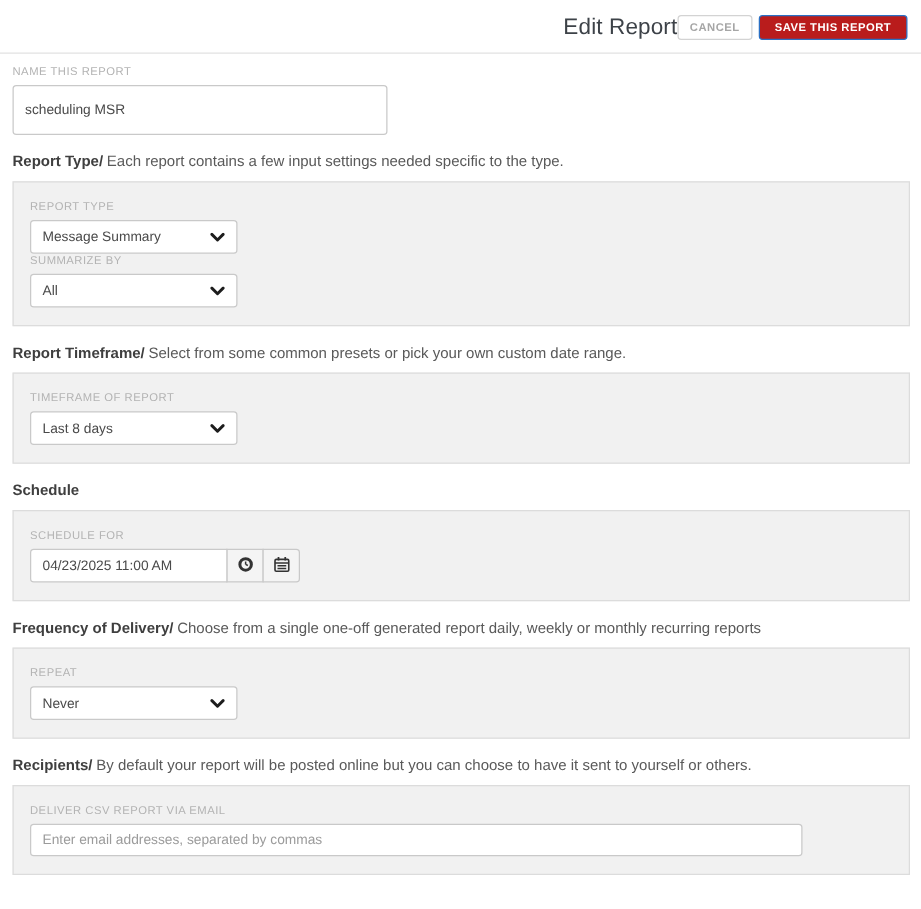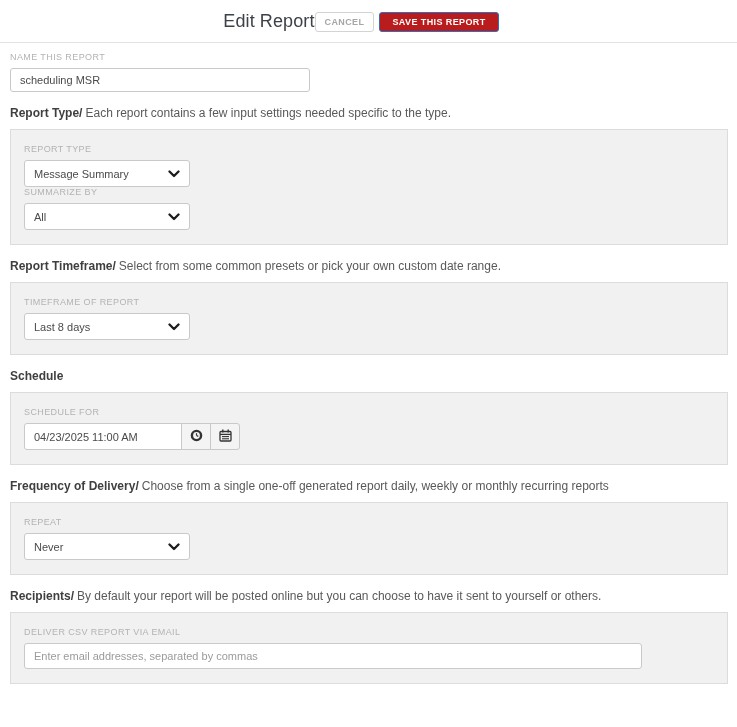--- a/index.html
+++ b/index.html
@@ -1,38 +1,38 @@
 <!DOCTYPE html>
 <html><head>
 <meta charset="utf-8">
 <style>
   * { margin:0; padding:0; box-sizing:border-box; }
   html,body { width:737px; height:727px; background:#ffffff;
     font-family:"Liberation Sans", sans-serif; color:#4a4a4a; overflow:hidden; }
 
   
-  .topbar { display:flex; justify-content:center; align-items:flex-start;
-    padding:11px 24px 10px 9px; }
+  .topbar { display:flex; justify-content:flex-end; align-items:flex-start;
+    padding:11px 11px 10px 9px; }
   .page-title { font-size:18px; font-weight:400; color:#3d4248; letter-spacing:0.1px; }
   .btn-row { display:flex; gap:5px; padding-top:1px; }
   .btn { font-size:9px; font-weight:bold; letter-spacing:0.4px; height:20px;
     padding:0 9px; border-radius:3px; cursor:pointer;
     font-family:"Liberation Sans", sans-serif; }
   .btn-cancel { background:#ffffff; border:1px solid #d3d3d3; color:#a6a6a6; }
   .btn-save { background:#b91c1c; border:1px solid #2b70c4; color:#ffffff; padding:0 12px; }
 
   .divider { border:none; border-top:1px solid #e2e2e2; }
 
   
   .content { padding:0 9px 0 10px; }
 
   .field-label { display:block; font-size:9px; color:#b3b3b3; letter-spacing:0.4px;
     line-height:10px; margin-bottom:6px; text-transform:uppercase; }
 
-  .text-input { height:24px; border:1px solid #c9c9c9; border-radius:3px;
+  .text-input { height:40px; border:1px solid #c9c9c9; border-radius:3px;
     padding:0 9px; font-size:11px; color:#4a4a4a; background:#fff;
     font-family:"Liberation Sans", sans-serif; outline:none; }
   .text-input::placeholder { color:#9b9b9b; }
 
   .name-group { margin-top:9px; }
   .name-group .text-input { width:300px; }
 
   .section-header { font-size:12px; line-height:14px; margin:14px 0 9px; color:#595959; }
   .section-header b { color:#3f3f3f; font-weight:bold; }
   .section-desc { margin-left:3px; }

